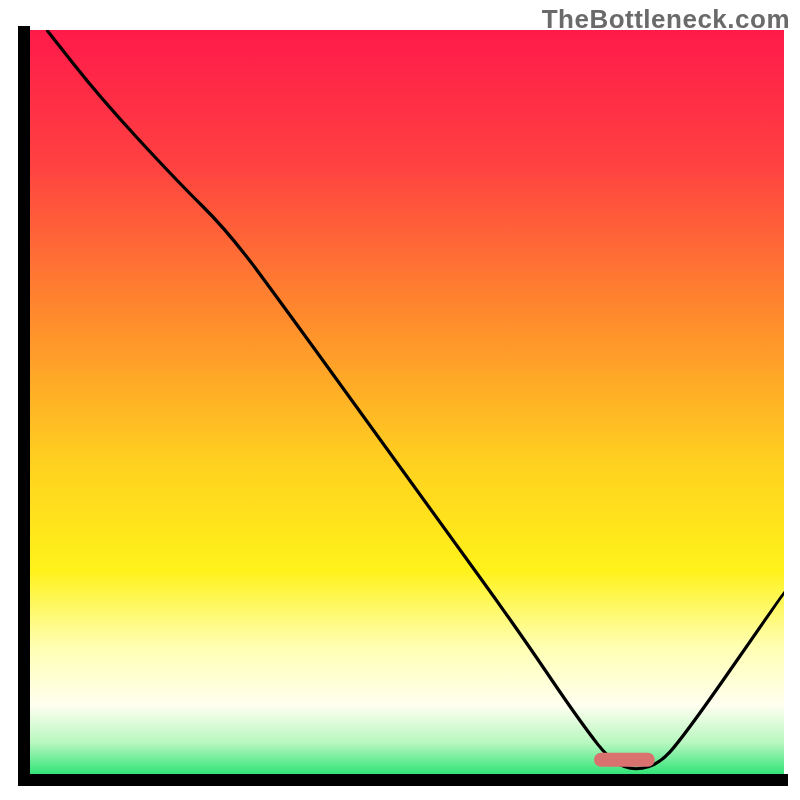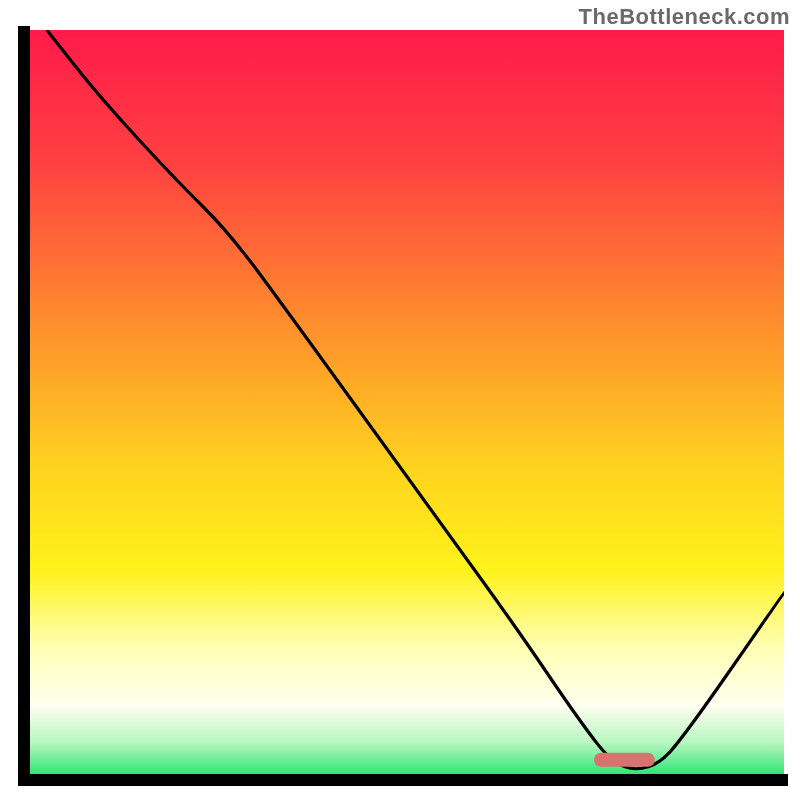--- a/index.html
+++ b/index.html
@@ -13,21 +13,21 @@
   .chart-container {
     position: relative;
     width: 800px;
     height: 800px;
   }
   .watermark {
     position: absolute;
     top: 4px;
     right: 10px;
     font-family: Arial, Helvetica, sans-serif;
-    font-size: 22px;
+    font-size: 26px;
     font-weight: bold;
     color: #6a6a6a;
     letter-spacing: 0.5px;
   }
   svg {
     display: block;
   }
 </style>
 </head>
 <body>

